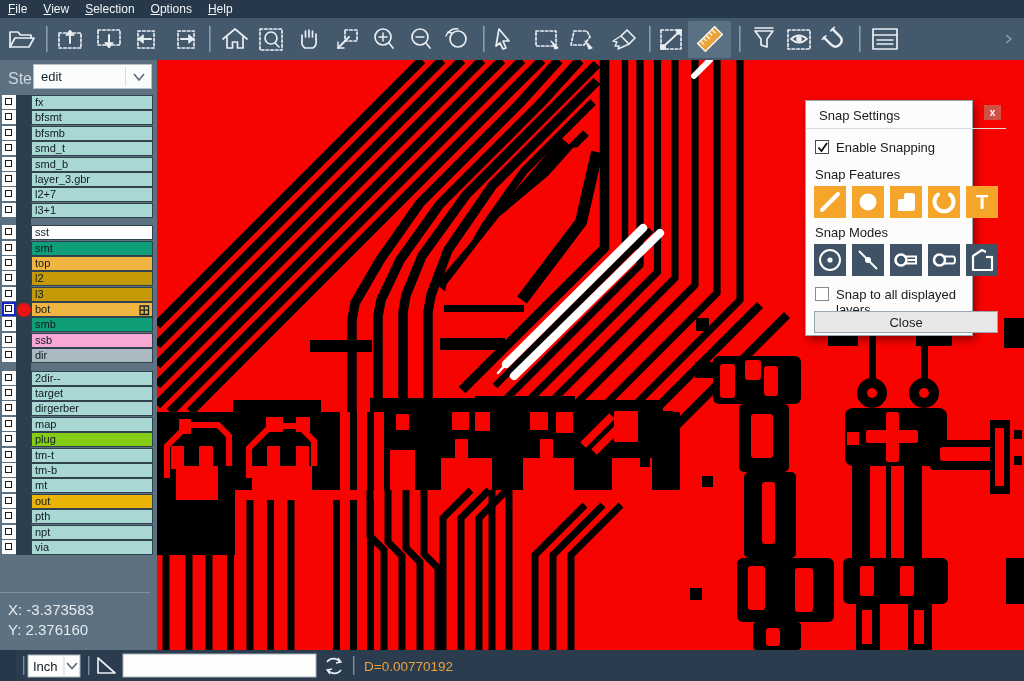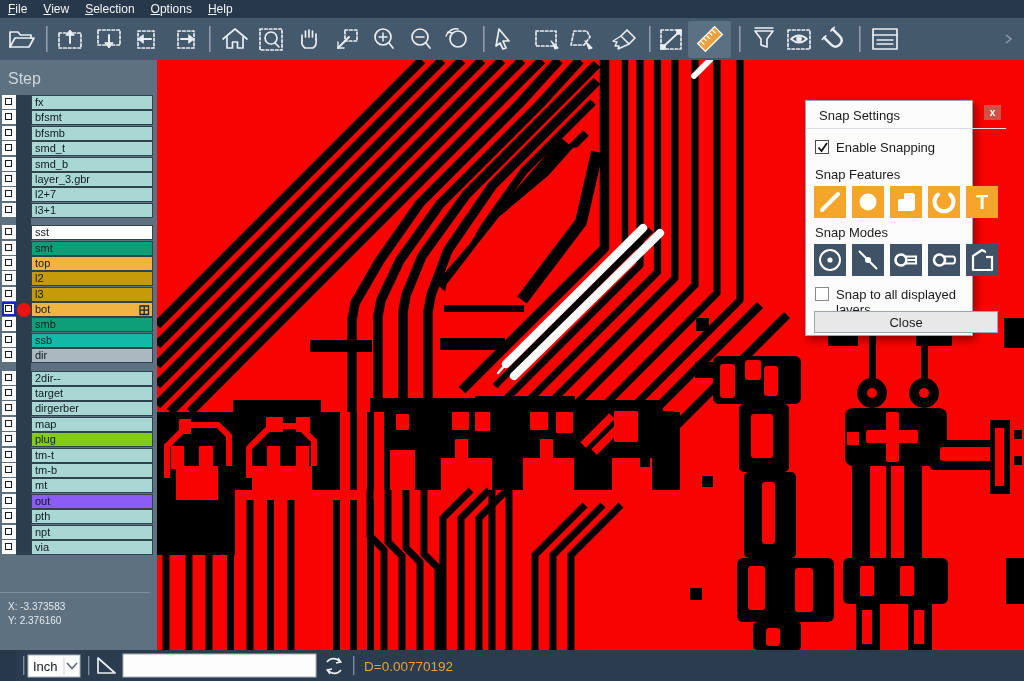--- a/index.html
+++ b/index.html
@@ -16,21 +16,21 @@
 #stepdd .sep{position:absolute;right:25px;top:2px;bottom:2px;width:1px;background:#d6dde2}
 #rows{position:absolute;left:0;top:35px;width:157px}
 .lrow{position:relative;height:15.4px}
 .cb{position:absolute;left:2px;top:0px;width:14px;height:14px;background:#fff}
 .cb i{position:absolute;left:3px;top:3px;width:7px;height:7px;border:1.2px solid #1a1a1a;background:#fff}
 .cbsel{border:2px solid #1526cc}
 .cbsel i{left:1px;top:1px}
 .lab{position:absolute;left:31px;top:0;width:122px;height:15px;border:1px solid #31424f;font-size:11px;color:#101b22;line-height:13px;padding-left:3px}
 .gap{height:7px}
 .dot{position:absolute;left:17px;top:1px;width:14px;height:14px;border-radius:50%;background:#ec1212}
-#xy{position:absolute;left:0px;top:538px;width:157px;color:#e4eaee;font-size:10px}
+#xy{position:absolute;left:0px;top:538px;width:157px;color:#e4eaee;font-size:15px}
 #xy div{margin:3px 0 3px 8px}
 #xyline{position:absolute;left:0;top:532px;width:150px;height:1px;background:#7e909e}
 .darkcol{position:absolute;left:16px;top:0;width:15px;height:100%;background:#2c3d4d}
 </style></head>
 <body>
 <div id="menubar"><span><u>F</u>ile</span><span><u>V</u>iew</span><span><u>S</u>election</span><span><u>O</u>ptions</span><span><u>H</u>elp</span></div>
 <div id="toolbar"><svg width="1024" height="42">
       <rect x="688" y="3" width="43" height="37" fill="#5a7183" rx="2"></rect>
       <g transform="translate(22,21)" stroke="#e9eef3" stroke-width="1.7" fill="none" stroke-linejoin="round" stroke-linecap="round">
         <path d="M-12,8 V-7 H-4 L-1.5,-4 H9 V-1"></path>
@@ -288,20 +288,27 @@
 <rect x="1014" y="430" width="8" height="9" fill="#000000" rx="0"></rect>
 <rect x="1014" y="456" width="8" height="9" fill="#000000" rx="0"></rect>
 <rect x="828" y="332" width="30" height="14" fill="#000000" rx="0"></rect>
 <rect x="916" y="334" width="36" height="12" fill="#000000" rx="0"></rect>
 <rect x="1004" y="318" width="20" height="30" fill="#000000" rx="0"></rect>
 <rect x="1006" y="558" width="18" height="46" fill="#000000" rx="0"></rect>
 </svg></div>
 <div id="sidebar">
 <div id="steprow">
       <span class="lbl">Step</span>
+      <div id="stepdd">
+        <span class="t">edit</span>
+        <span class="sep"></span>
+        <svg style="position:absolute;right:5px;top:7px" width="14" height="10">
+          <path d="M2,2 L7,8 L12,2" stroke="#5b6b77" stroke-width="1.6" fill="none"></path>
+        </svg>
+      </div>
     </div>
 <div id="rows">
       <div class="darkcol" style="height:460px"></div>
 <div class="lrow">
         <div class="cb">
           <i></i>
         </div>
         <div class="lab" style="background:#a9d7d3">fx</div>
       </div>
 <div class="lrow">
@@ -390,21 +397,21 @@
 <div class="lrow">
         <div class="cb">
           <i></i>
         </div>
         <div class="lab" style="background:#0f9f78">smb</div>
       </div>
 <div class="lrow">
         <div class="cb">
           <i></i>
         </div>
-        <div class="lab" style="background:#14b8a6">ssb</div>
+        <div class="lab" style="background:#f9a8d4">ssb</div>
       </div>
 <div class="lrow">
         <div class="cb">
           <i></i>
         </div>
         <div class="lab" style="background:#aab8c0">dir</div>
       </div>
 <div class="gap"></div>
 <div class="lrow">
         <div class="cb">
@@ -451,21 +458,21 @@
 <div class="lrow">
         <div class="cb">
           <i></i>
         </div>
         <div class="lab" style="background:#a9d7d3">mt</div>
       </div>
 <div class="lrow">
         <div class="cb">
           <i></i>
         </div>
-        <div class="lab" style="background:#8b5cf6">out</div>
+        <div class="lab" style="background:#eab308">out</div>
       </div>
 <div class="lrow">
         <div class="cb">
           <i></i>
         </div>
         <div class="lab" style="background:#a9d7d3">pth</div>
       </div>
 <div class="lrow">
         <div class="cb">
           <i></i>

